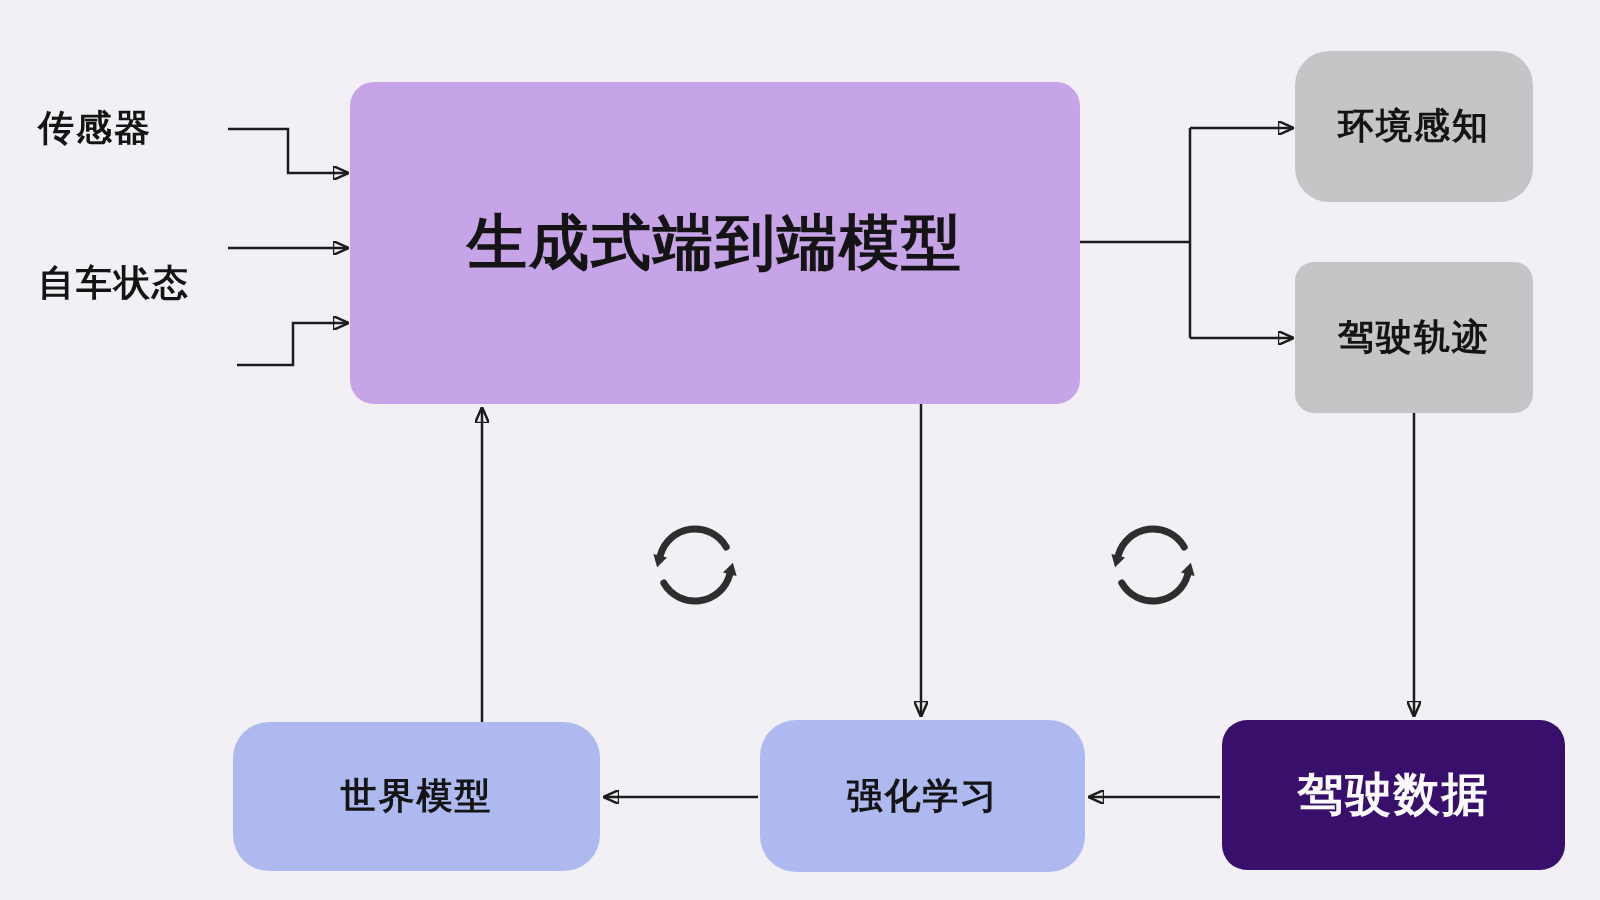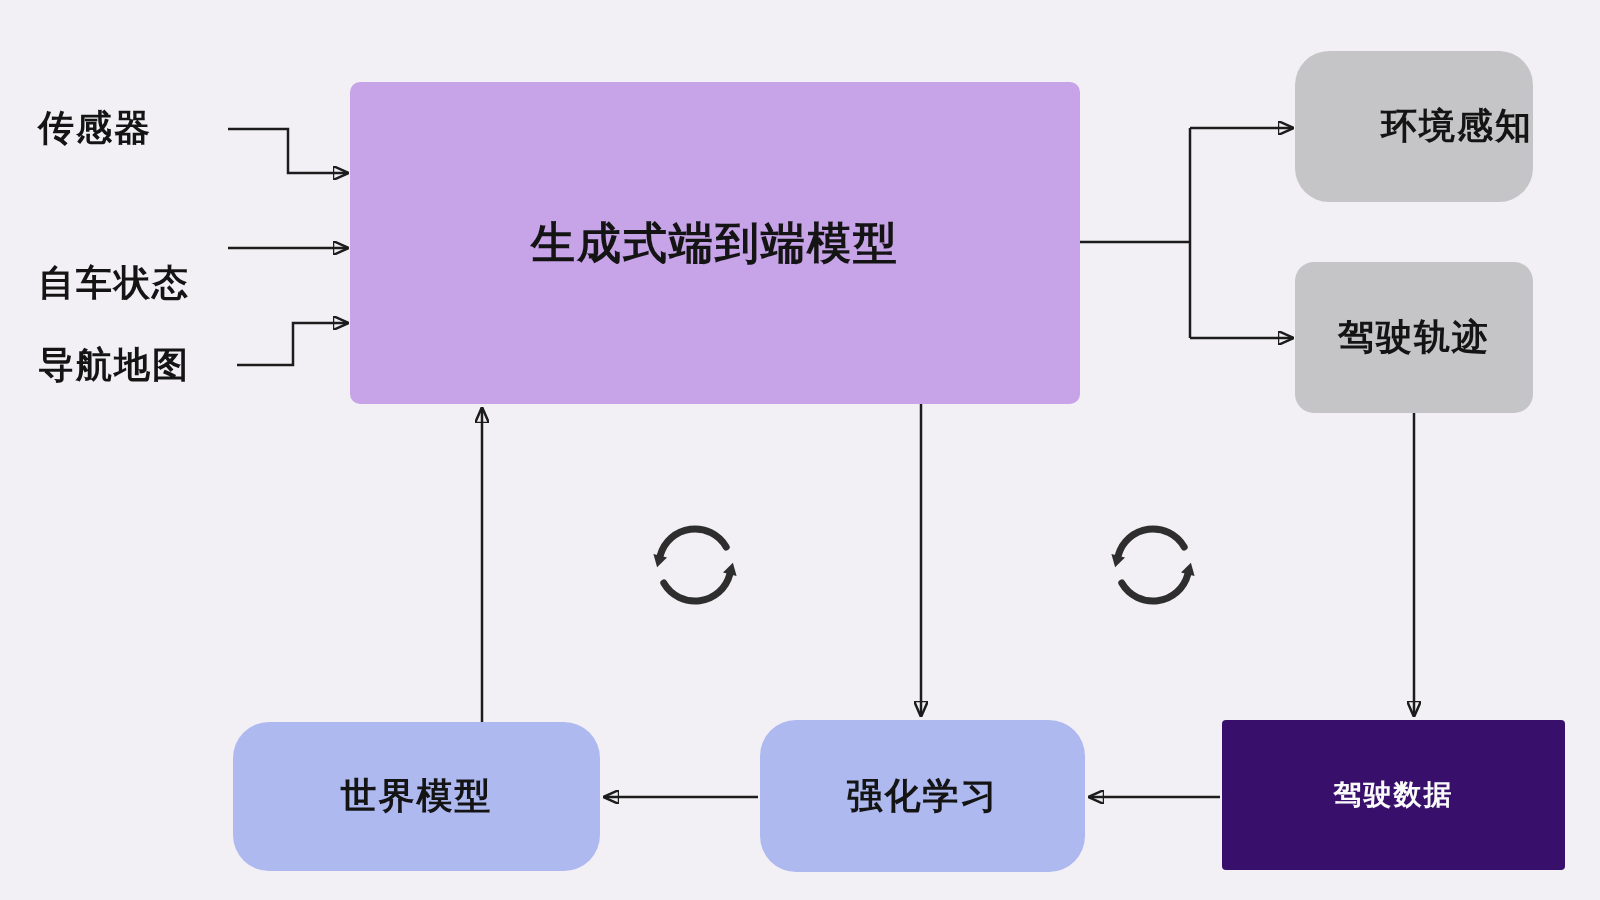--- a/index.html
+++ b/index.html
@@ -23,43 +23,43 @@
   .node{
     position:absolute;
     display:flex;align-items:center;justify-content:center;
     font-weight:600;
     letter-spacing:2px;
     color:var(--c-text-dark);
   }
   .central-box{
     left:350px;top:82px;width:730px;height:322px;
     background:var(--c-central-box);
-    border-radius:10px;
-    font-size:44px;
+    border-radius:24px;
+    font-size:60px;
   }
   .output-box{
     left:1295px;width:238px;height:151px;
     background:var(--c-output-box);
     border-radius:34px;
     font-size:36px;
   }
-  .output-box.first{top:51px;justify-content:flex-end;}
+  .output-box.first{top:51px;}
   .output-box.second{top:262px;border-radius:19px;}
   .loop-box{
     background:var(--c-loop-box);
     border-radius:36px;
     font-size:36px;
   }
   .world-model{left:233px;top:722px;width:367px;height:149px;}
   .reinforcement{left:760px;top:720px;width:325px;height:152px;}
   .data-box{
     left:1222px;top:720px;width:343px;height:150px;
     background:var(--c-data-box);
-    border-radius:4px;
-    font-size:28px;
+    border-radius:25px;
+    font-size:46px;
     color:var(--c-text-light);
   }
   .input-label{
     position:absolute;left:38px;height:44px;
     display:flex;align-items:center;
     font-size:36px;font-weight:600;letter-spacing:2px;
   }
   .input-label.l1{top:106px;}
   .input-label.l2{top:218px;margin-top:43px;}
   .input-label.l3{top:343px;}
@@ -113,23 +113,20 @@
       <path d="M1220,797 H1089" marker-end="url(#ah)"></path>
     </g>
   </svg>
 
   <div class="input-label l1">
     <span>传感器</span>
   </div>
   <div class="input-label l2">
     <span>自车状态</span>
   </div>
-  <div class="input-label l3">
-    <span>导航地图</span>
-  </div>
 
   <div class="node central-box">
     <span>生成式端到端模型</span>
   </div>
 
   <div class="node output-box first">
     <span>环境感知</span>
   </div>
   <div class="node output-box second">
     <span>驾驶轨迹</span>

